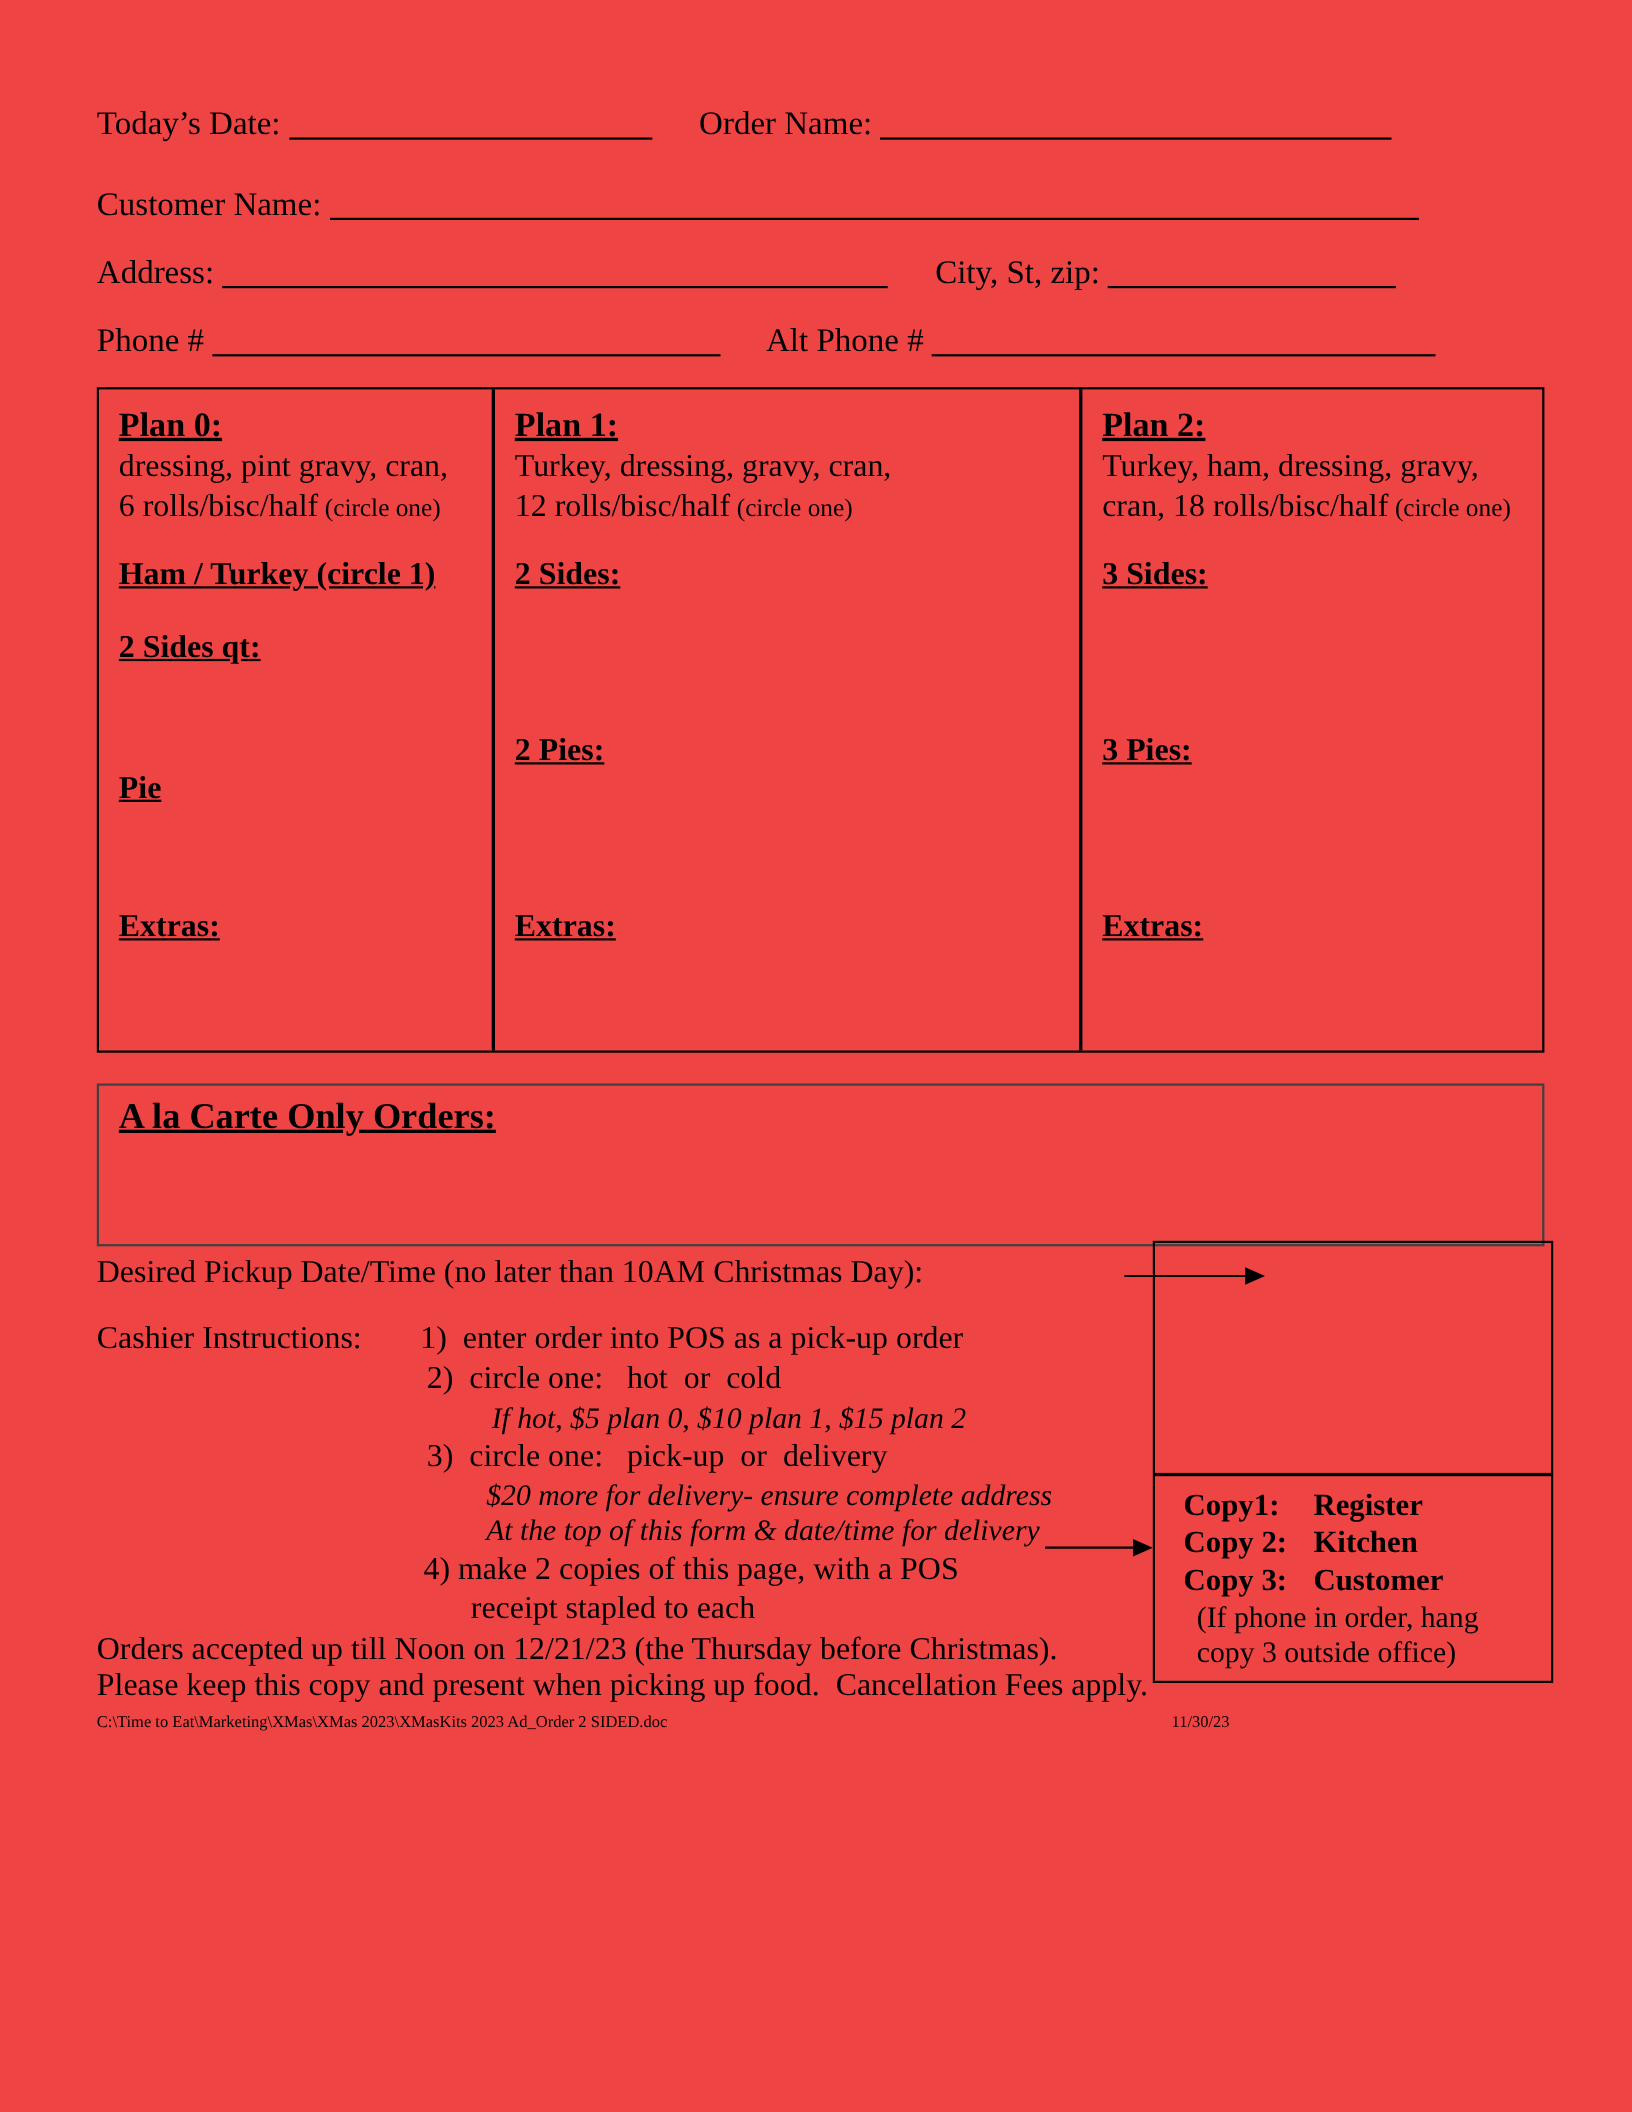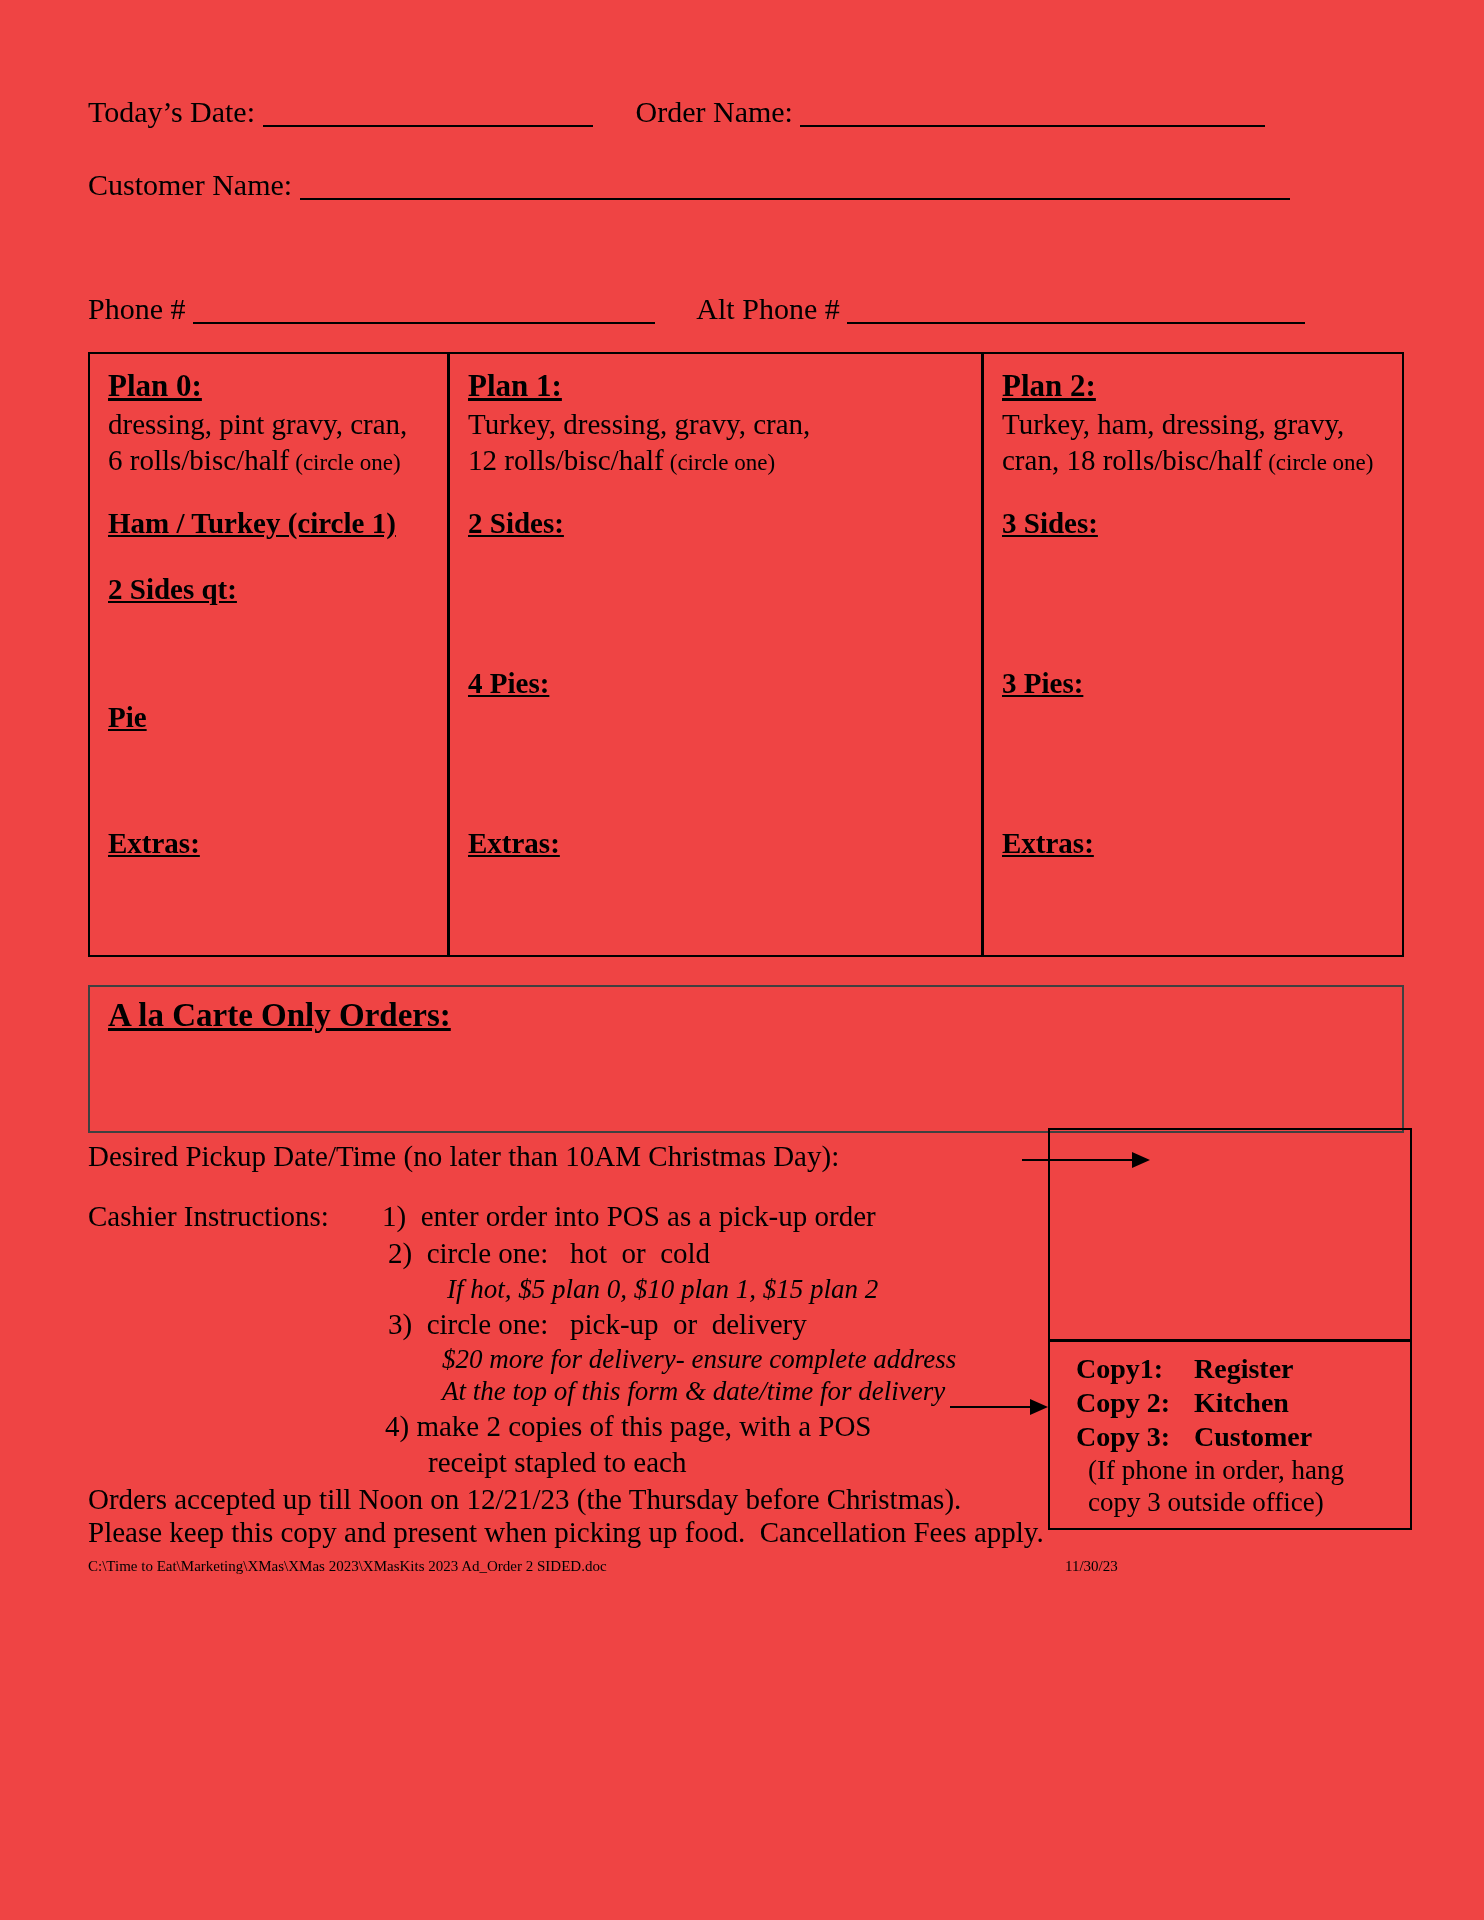--- a/index.html
+++ b/index.html
@@ -81,20 +81,27 @@
     <span class="gap"></span>
     <span>Order Name:</span>
     <span class="blank" style="width:465px;"></span>
   </div>
 
   <div class="abs hline" style="left:88px; top:168px;">
     <span>Customer Name:</span>
     <span class="blank" style="width:990px;"></span>
   </div>
 
+  <div class="abs hline" style="left:88px; top:230px;">
+    <span>Address:</span>
+    <span class="blank" style="width:605px;"></span>
+    <span class="gap"></span>
+    <span>City, St, zip:</span>
+    <span class="blank" style="width:262px;"></span>
+  </div>
 
   <div class="abs hline" style="left:88px; top:292px;">
     <span>Phone #</span>
     <span class="blank" style="width:462px;"></span>
     <span class="gap"></span>
     <span>Alt Phone #</span>
     <span class="blank" style="width:458px;"></span>
   </div>
 
   <div class="abs plans-box">
@@ -111,21 +118,21 @@
       <div class="plan-field" style="margin-top:86px;">Extras:</div>
     </div>
 
     <div class="plan-col c1">
       <div class="plan-title">Plan 1:</div>
       <div class="plan-desc">
         <span>Turkey, dressing, gravy, cran,</span><br>
         <span>12 rolls/bisc/half</span><span class="small-note">(circle one)</span>
       </div>
       <div class="plan-field" style="margin-top:22px;">2 Sides:</div>
-      <div class="plan-field" style="margin-top:120px;">4 Pies:</div>
+      <div class="plan-field" style="margin-top:120px;">2 Pies:</div>
       <div class="plan-field" style="margin-top:120px;">Extras:</div>
     </div>
 
     <div class="plan-col c2">
       <div class="plan-title">Plan 2:</div>
       <div class="plan-desc">
         <span>Turkey, ham, dressing, gravy,</span><br>
         <span>cran, 18 rolls/bisc/half</span><span class="small-note">(circle one)</span>
       </div>
       <div class="plan-field" style="margin-top:22px;">3 Sides:</div>

